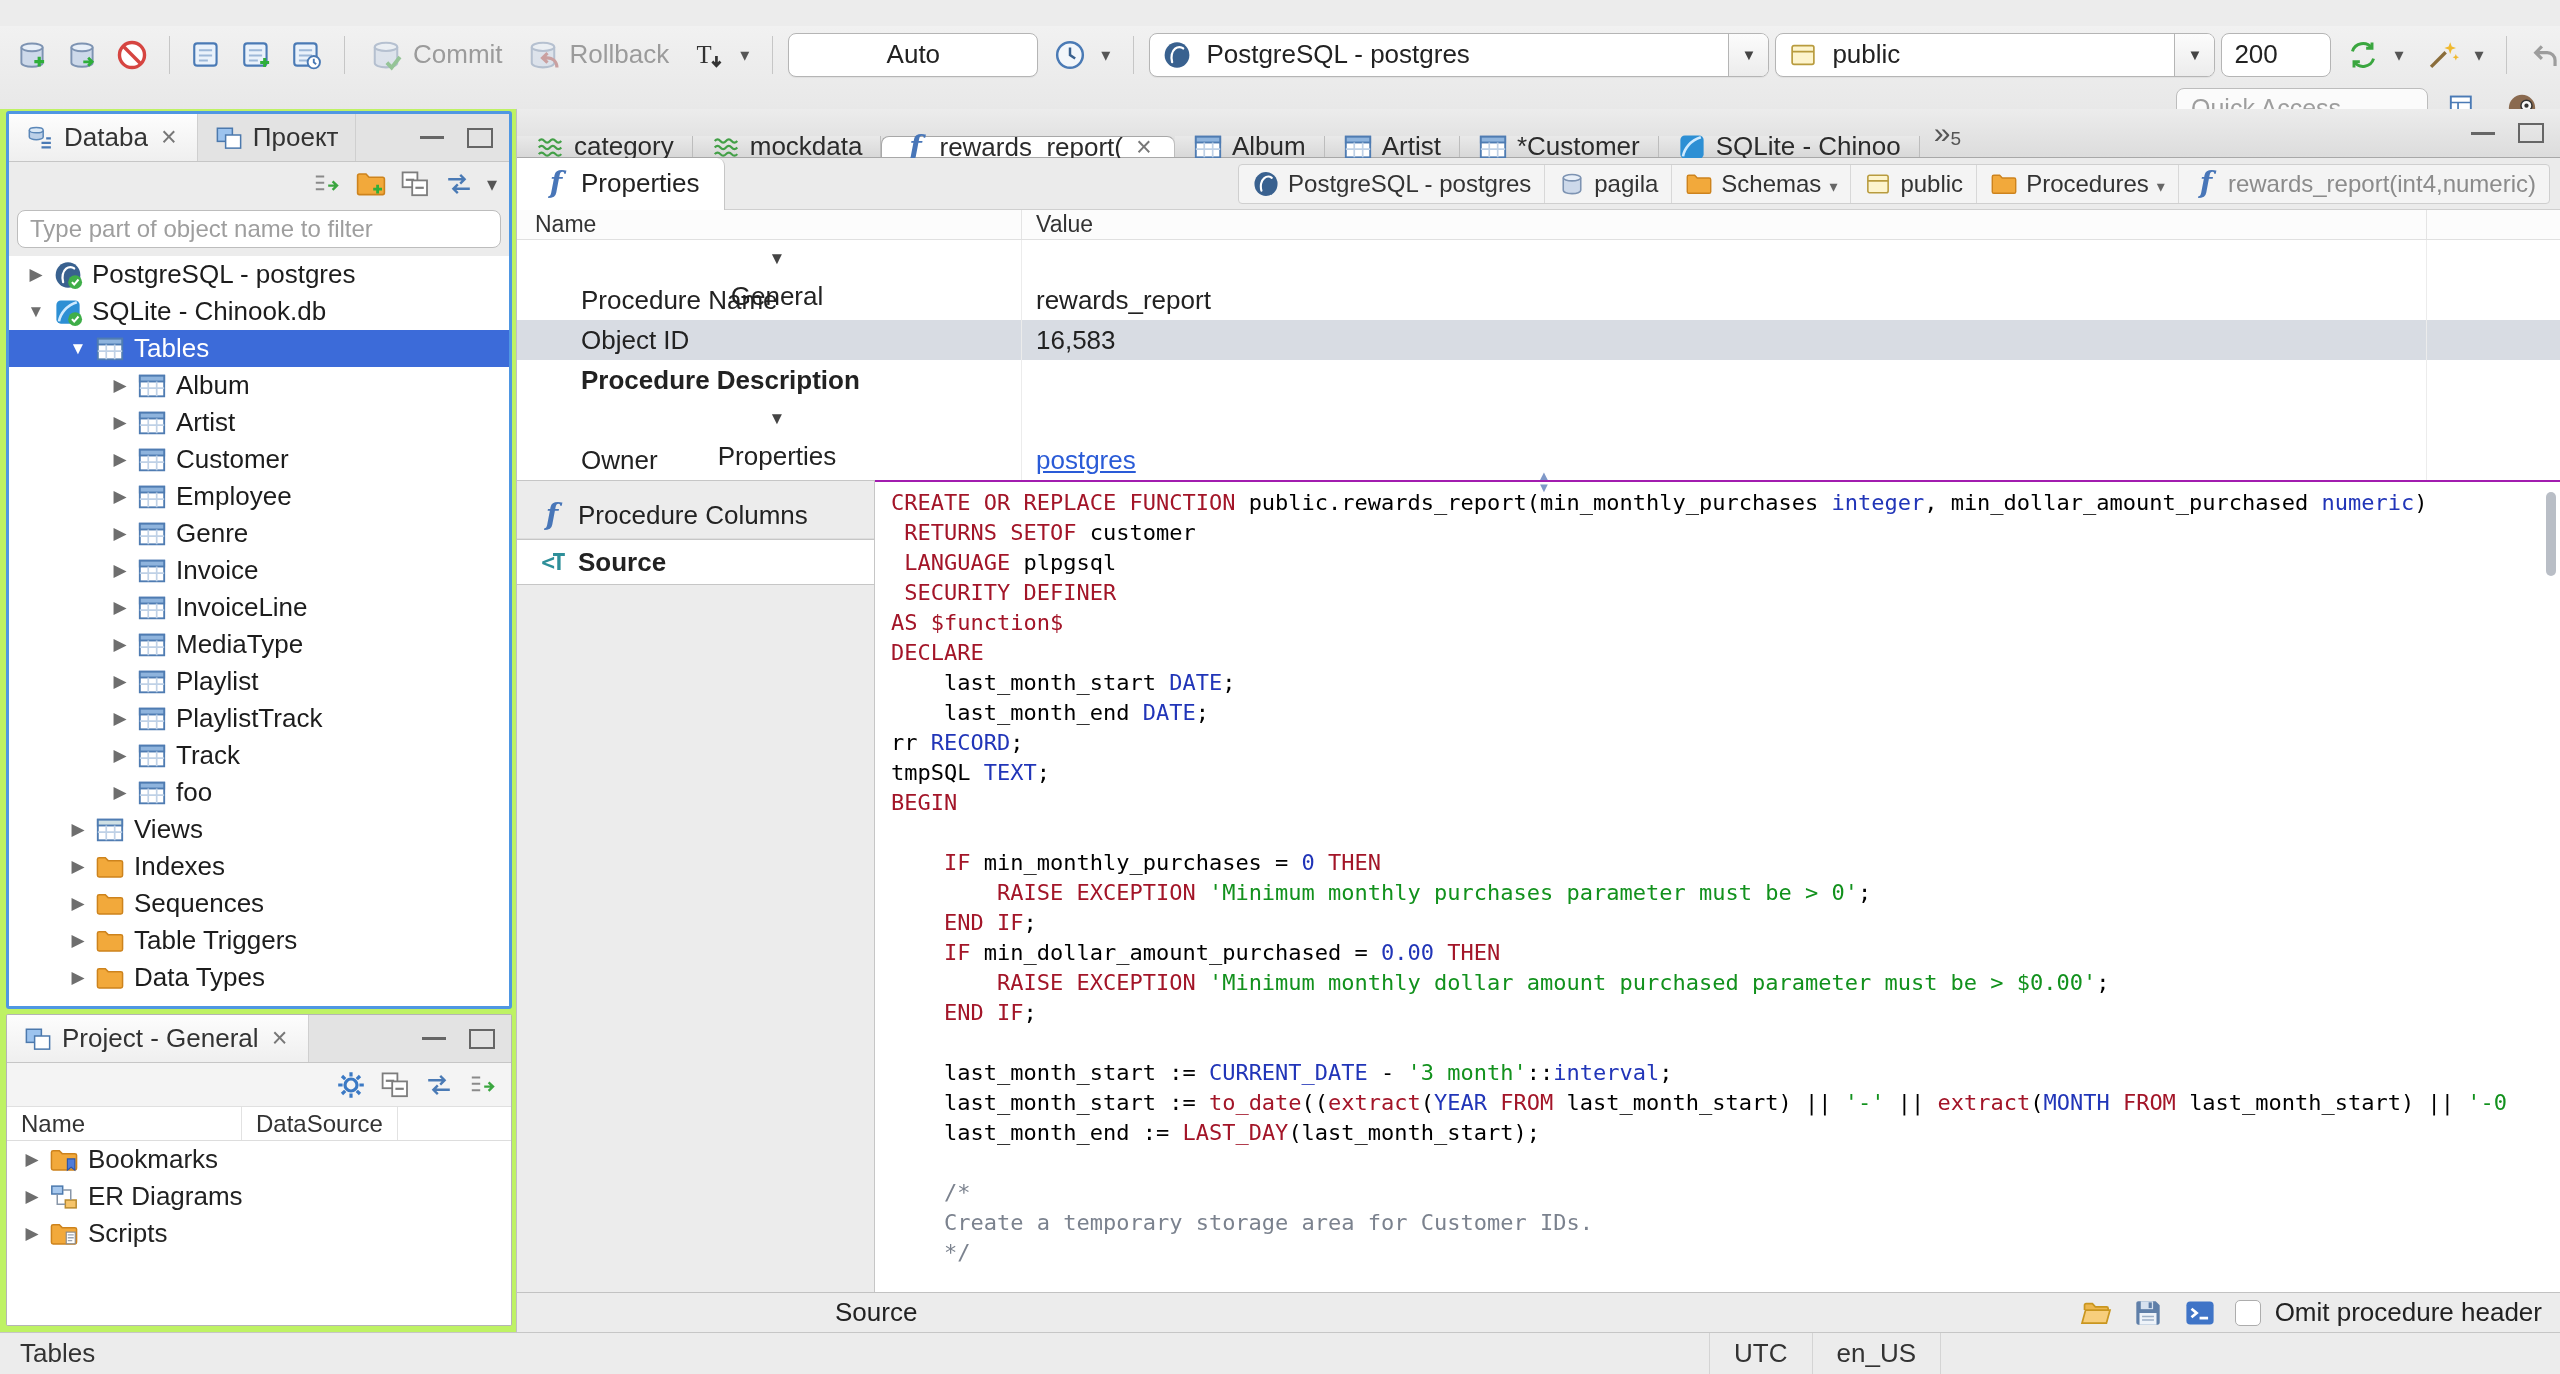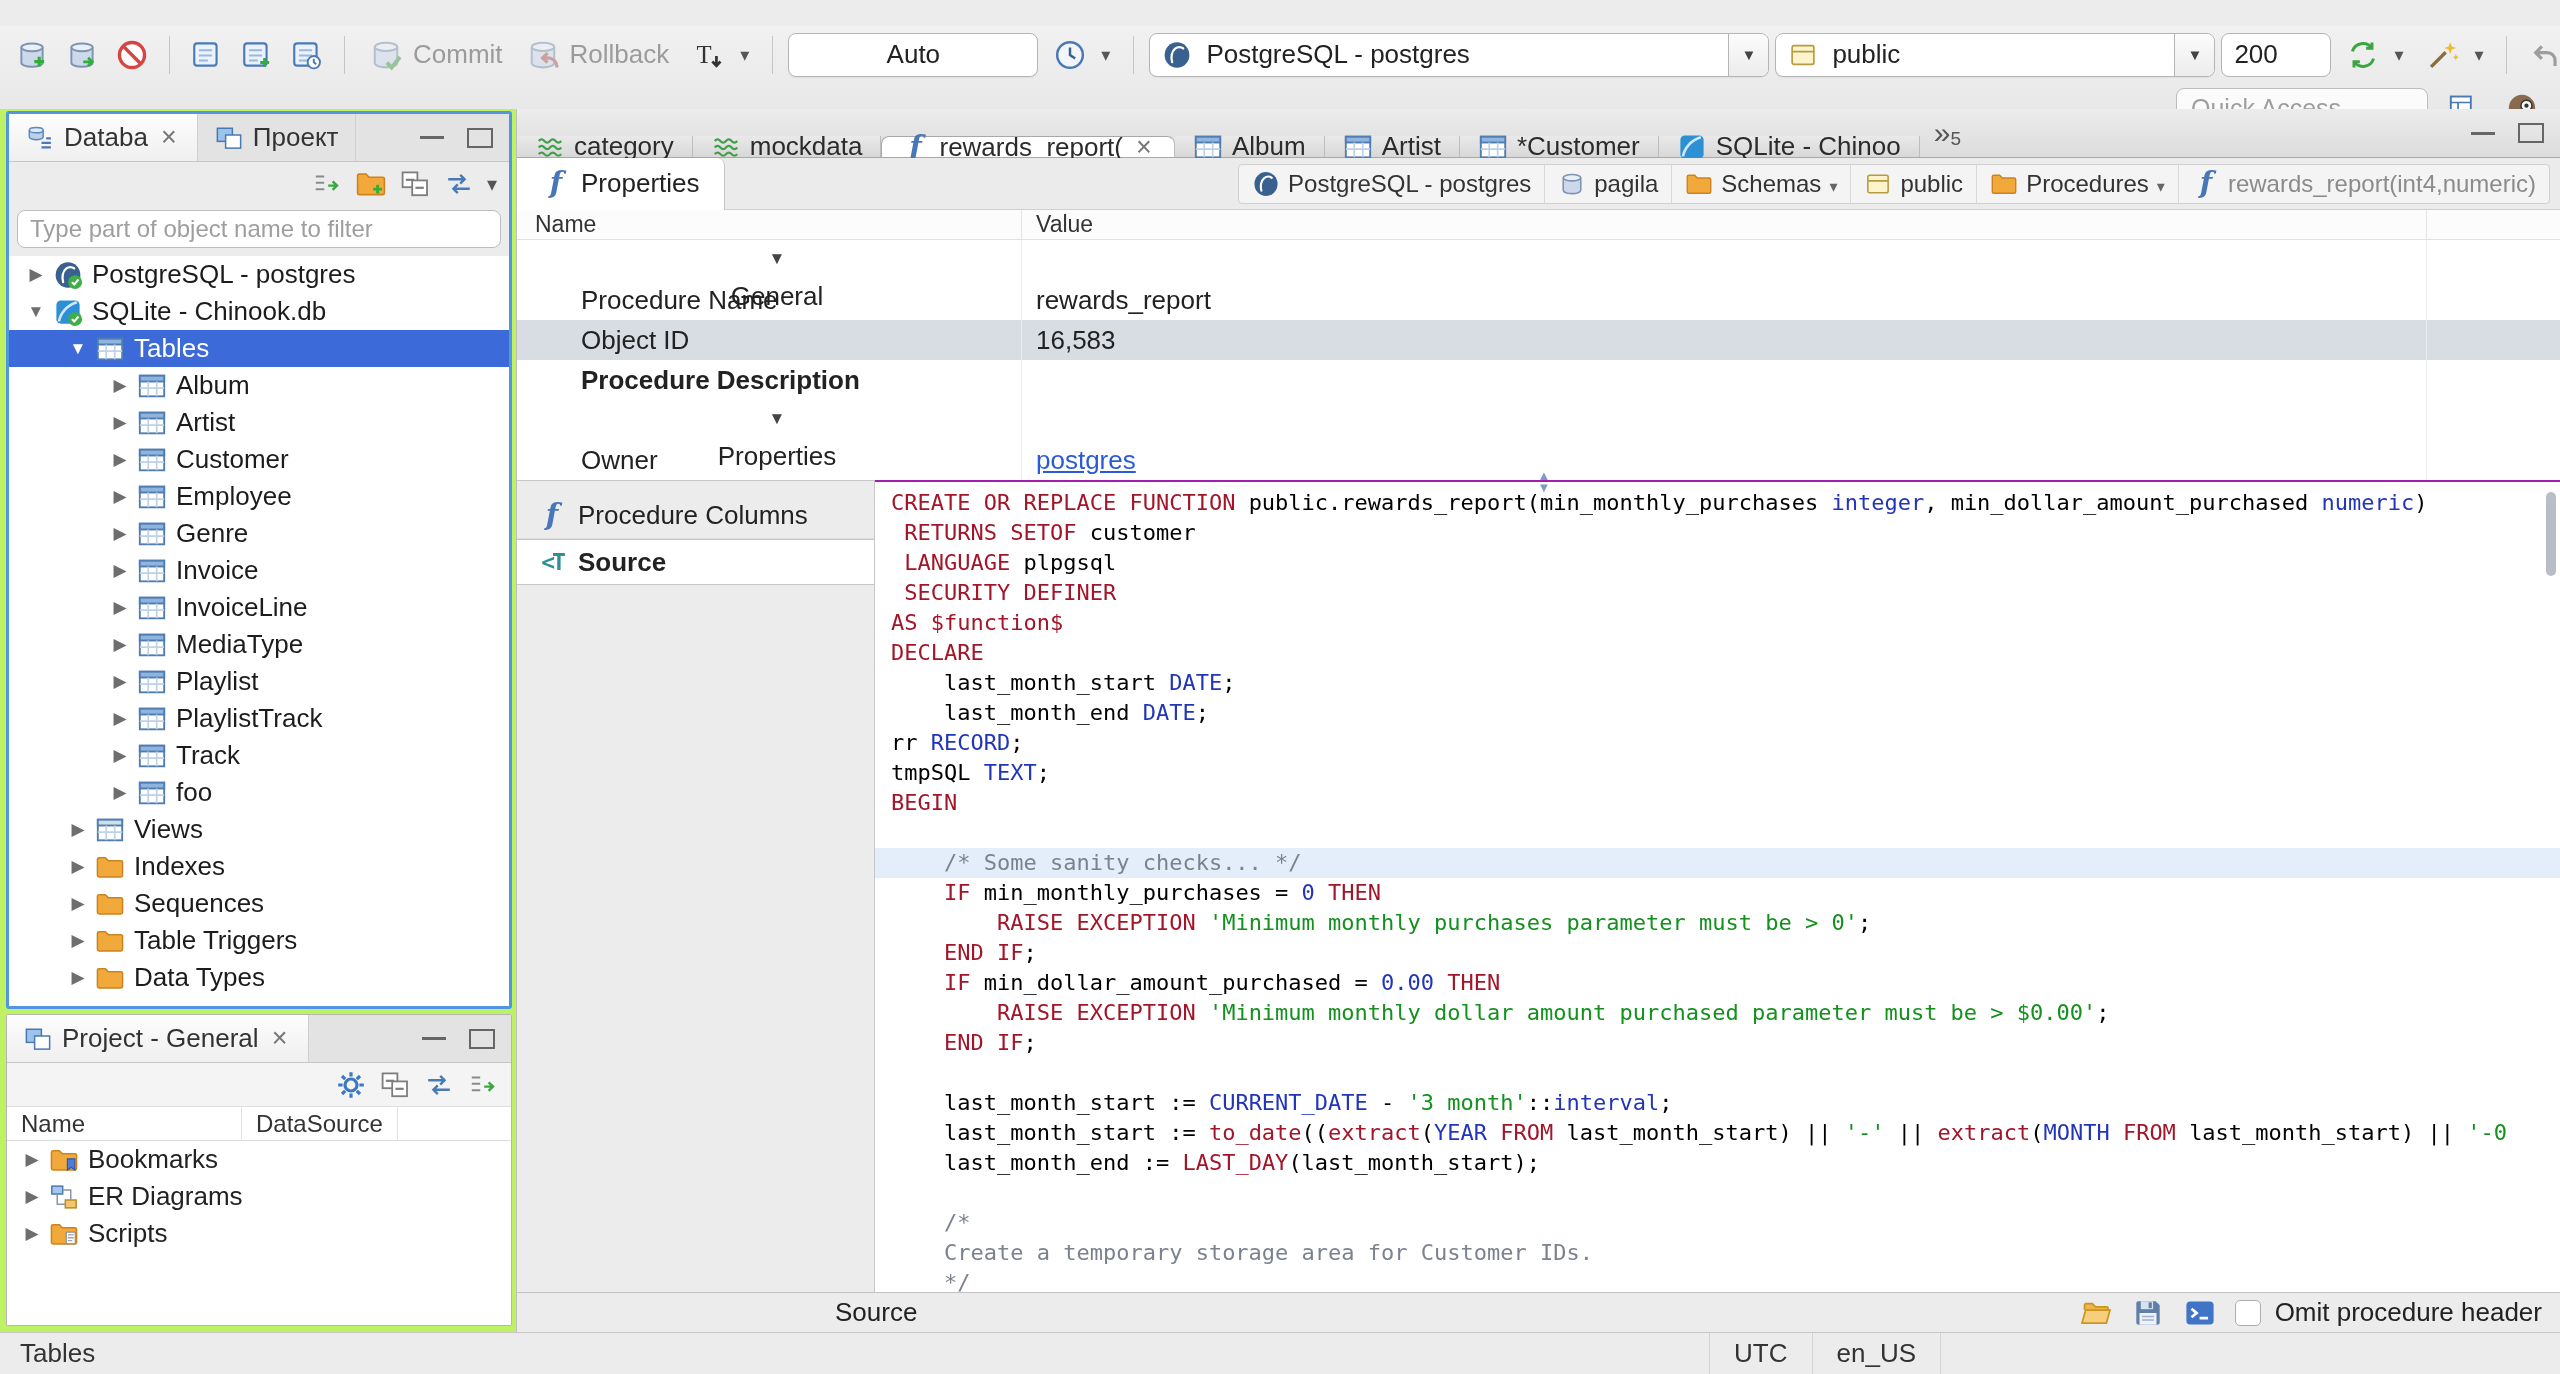--- a/index.html
+++ b/index.html
@@ -876,21 +876,20 @@
             <div class="code-line"><span class="c-k"> LANGUAGE </span><span class="c-i">plpgsql</span></div>
             <div class="code-line"><span class="c-k"> SECURITY DEFINER</span></div>
             <div class="code-line"><span class="c-k">AS $function$</span></div>
             <div class="code-line"><span class="c-k">DECLARE</span></div>
             <div class="code-line"><span class="c-i">    last_month_start </span><span class="c-t">DATE</span><span class="c-i">;</span></div>
             <div class="code-line"><span class="c-i">    last_month_end </span><span class="c-t">DATE</span><span class="c-i">;</span></div>
             <div class="code-line"><span class="c-i">rr </span><span class="c-t">RECORD</span><span class="c-i">;</span></div>
             <div class="code-line"><span class="c-i">tmpSQL </span><span class="c-t">TEXT</span><span class="c-i">;</span></div>
             <div class="code-line"><span class="c-k">BEGIN</span></div>
             <div class="code-line"></div>
-            <div class="code-line hl"><span class="c-c">    /* Some sanity checks... */</span></div>
             <div class="code-line"><span class="c-k">    IF </span><span class="c-i">min_monthly_purchases = </span><span class="c-n">0</span><span class="c-k"> THEN</span></div>
             <div class="code-line"><span class="c-k">        RAISE EXCEPTION </span><span class="c-s">'Minimum monthly purchases parameter must be &gt; 0'</span><span class="c-i">;</span></div>
             <div class="code-line"><span class="c-k">    END IF</span><span class="c-i">;</span></div>
             <div class="code-line"><span class="c-k">    IF </span><span class="c-i">min_dollar_amount_purchased = </span><span class="c-n">0.00</span><span class="c-k"> THEN</span></div>
             <div class="code-line"><span class="c-k">        RAISE EXCEPTION </span><span class="c-s">'Minimum monthly dollar amount purchased parameter must be &gt; $0.00'</span><span class="c-i">;</span></div>
             <div class="code-line"><span class="c-k">    END IF</span><span class="c-i">;</span></div>
             <div class="code-line"></div>
             <div class="code-line"><span class="c-i">    last_month_start := </span><span class="c-t">CURRENT_DATE</span><span class="c-i"> - </span><span class="c-s">'3 month'</span><span class="c-i">::</span><span class="c-t">interval</span><span class="c-i">;</span></div>
             <div class="code-line"><span class="c-i">    last_month_start := </span><span class="c-k">to_date</span><span class="c-i">((</span><span class="c-k">extract</span><span class="c-i">(</span><span class="c-t">YEAR</span><span class="c-k"> FROM </span><span class="c-i">last_month_start) || </span><span class="c-s">'-'</span><span class="c-i"> || </span><span class="c-k">extract</span><span class="c-i">(</span><span class="c-t">MONTH</span><span class="c-k"> FROM </span><span class="c-i">last_month_start) || </span><span class="c-s">'-0</span></div>
             <div class="code-line"><span class="c-i">    last_month_end := </span><span class="c-k">LAST_DAY</span><span class="c-i">(last_month_start);</span></div>

